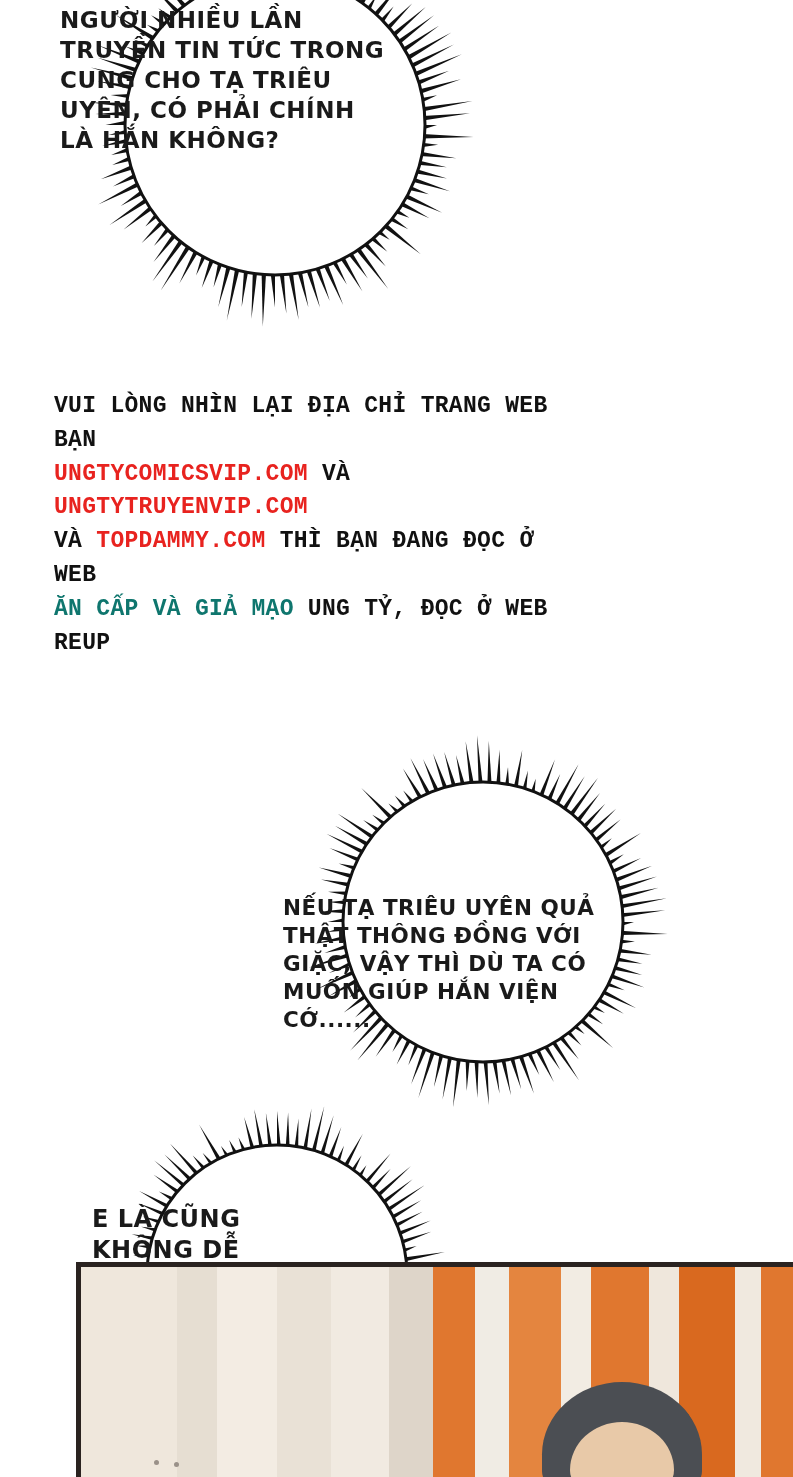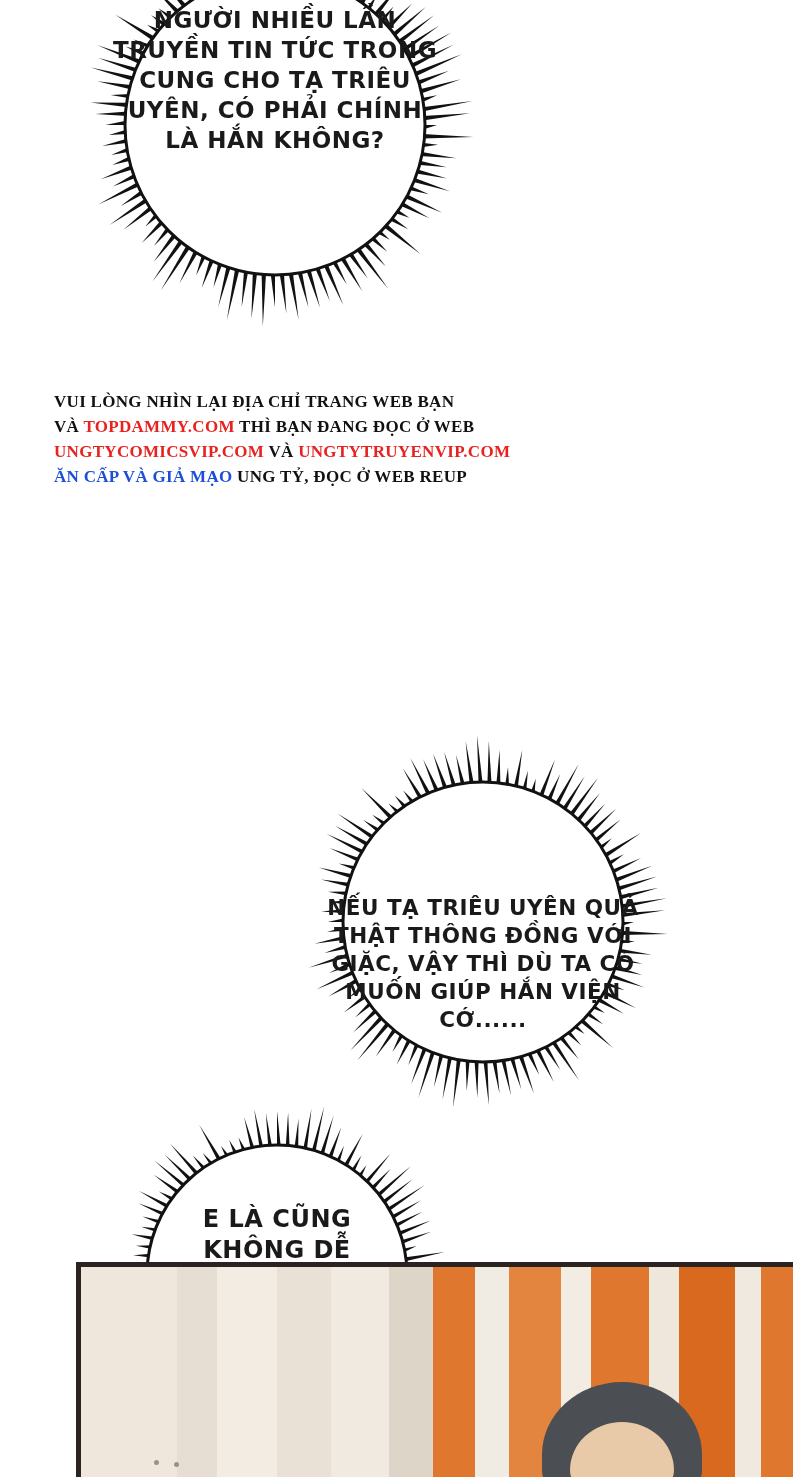--- a/index.html
+++ b/index.html
@@ -30,21 +30,20 @@
   }
   .bubble svg {
     display: block;
     width: 100%;
     height: 100%;
   }
   .bubble-text {
     position: absolute;
     left: 0;
     width: 100%;
-    text-align: center;
     font-family: "DejaVu Sans", sans-serif;
     font-weight: 700;
     color: #1a1a1a;
     letter-spacing: 0.5px;
     line-height: 1.30;
     text-transform: uppercase;
     white-space: pre-line;
   }
 
   
@@ -58,30 +57,30 @@
   
   #bubble-3 { left: 92px; top: 1090px; width: 370px; height: 370px; }
   #bubble-3-text { top: 114px; font-size: 24px; }
 
   
   .notice {
     position: absolute;
     left: 54px;
     top: 390px;
     width: 520px;
-    font-family: Liberation Serif, serif;
+    font-family: Liberation Mono, monospace;
     font-weight: 700;
-    font-size: 17px;
+    font-size: 23px;
     line-height: 1.47;
     color: #111111;
     text-transform: uppercase;
     letter-spacing: 0.3px;
   }
   .notice .red { color: #e8231f; }
-  .notice .green { color: #1d4ed8; text-align: center; }
+  .notice .green { color: #0f766e; text-align: center; }
   .notice-line { display: block; }
 
   
   .artwork {
     position: absolute;
     left: 76px;
     top: 1262px;
     width: 717px;
     height: 215px;
     overflow: hidden;
@@ -246,22 +245,22 @@
     </svg>
     <div class="bubble-text" id="bubble-1-text">NGƯỜI NHIỀU LẦN
 TRUYỀN TIN TỨC TRONG
 CUNG CHO TẠ TRIÊU
 UYÊN, CÓ PHẢI CHÍNH
 LÀ HẮN KHÔNG?</div>
   </div>
 
   <div class="notice">
     <span class="notice-line">VUI LÒNG NHÌN LẠI ĐỊA CHỈ TRANG WEB BẠN</span>
+    <span class="notice-line"><span class="red">UNGTYCOMICSVIP.COM</span><span> VÀ </span><span class="red">UNGTYTRUYENVIP.COM</span></span>
     <span class="notice-line"><span>VÀ </span><span class="red">TOPDAMMY.COM</span><span> THÌ BẠN ĐANG ĐỌC Ở WEB</span></span>
-    <span class="notice-line"><span class="red">UNGTYCOMICSVIP.COM</span><span> VÀ </span><span class="red">UNGTYTRUYENVIP.COM</span></span>
     <span class="notice-line"><span class="green">ĂN CẤP VÀ GIẢ MẠO</span><span> UNG TỶ, ĐỌC Ở WEB REUP</span></span>
   </div>
 
   <div class="bubble" id="bubble-2">
     <svg viewBox="0 0 400 400" xmlns="http://www.w3.org/2000/svg" aria-hidden="true">
       <g id="spikes-2" fill="none" stroke="#111111" stroke-width="3">
           <path d="M338.0,200.0 L351.0,200.0 L337.9,204.1Z" fill="#111111" stroke="none"></path>
           <path d="M337.7,208.8 L384.7,211.9 L337.4,213.0Z" fill="#111111" stroke="none"></path>
           <path d="M336.9,217.6 L351.9,219.6 L336.3,221.7Z" fill="#111111" stroke="none"></path>
           <path d="M335.5,226.4 L368.5,232.8 L334.6,230.4Z" fill="#111111" stroke="none"></path>

